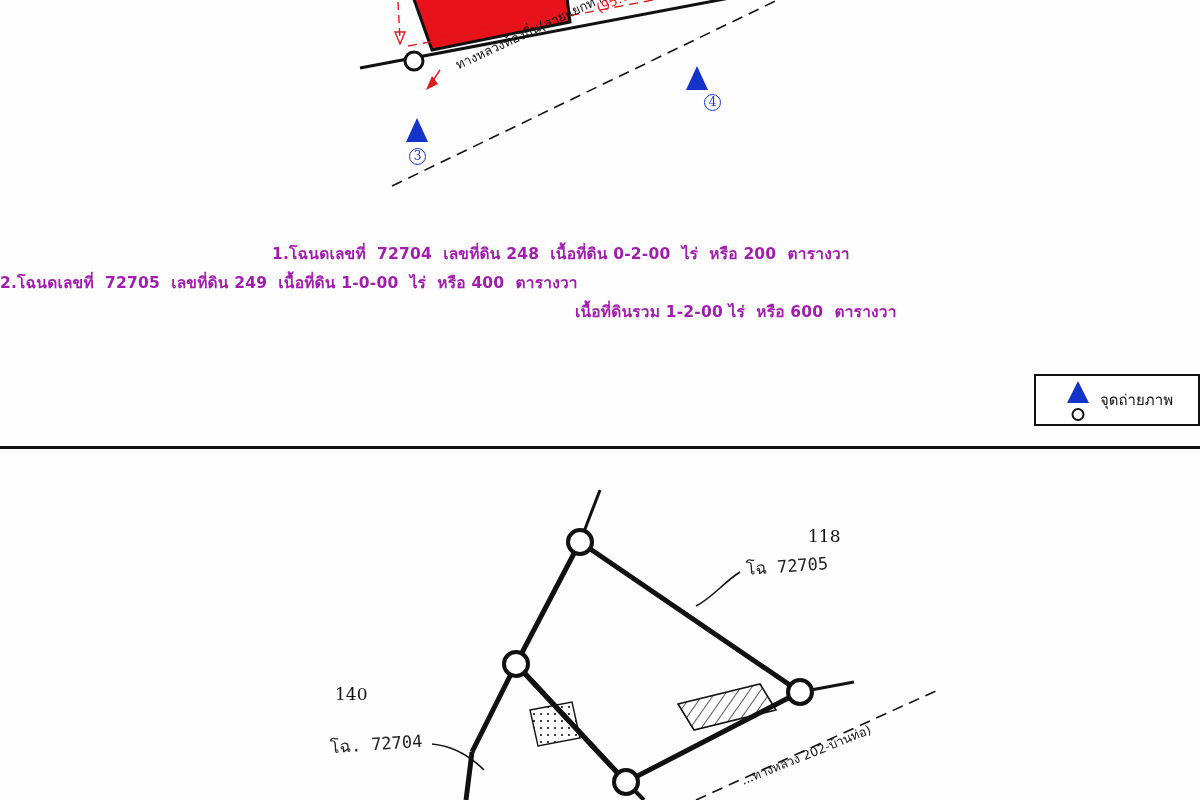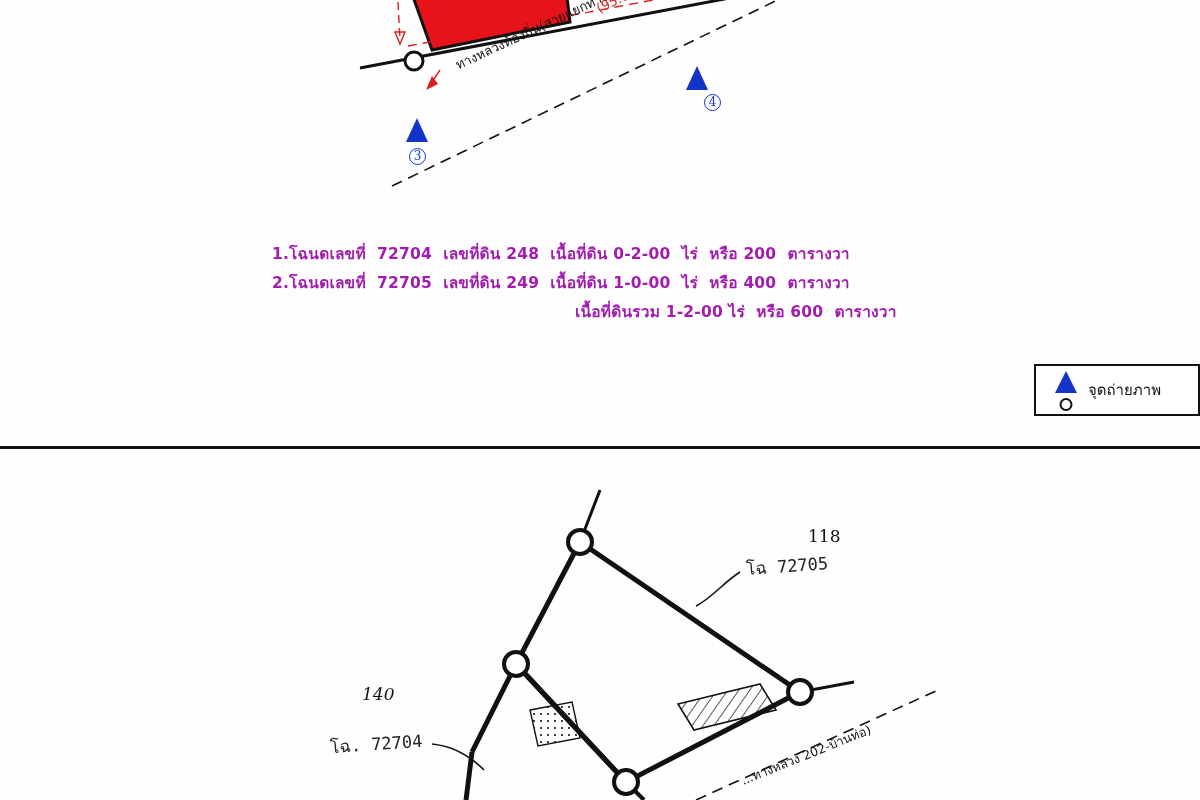--- a/index.html
+++ b/index.html
@@ -41,47 +41,47 @@
     font-weight: bold;
     font-size: 15.5px;
     color: #a21caf;
     letter-spacing: 0.2px;
   }
   .desc-line {
     white-space: pre;
     line-height: 29px;
   }
   .desc-line.l1 { padding-left: 272px; }
-  .desc-line.l2 { padding-left: 272px; }
+  .desc-line.l2 { }
   .desc-line.l3 { padding-left: 540px; margin-left: 35px; }
 
   
   .divider {
     position: absolute;
     left: 0;
     top: 446px;
     width: 1200px;
     height: 3px;
     background: #111111;
   }
 
   
   .legend-box {
     position: absolute;
     left: 1034px;
-    top: 364px;
+    top: 374px;
     width: 166px;
     height: 52px;
     border: 2px solid #111111;
     background: #ffffff;
     box-sizing: border-box;
     display: flex;
     align-items: center;
     gap: 8px;
-    padding-left: 16px;
+    padding-left: 28px;
   }
   .legend-symbol {
     position: relative;
     width: 28px;
     height: 42px;
     flex: 0 0 auto;
   }
   .legend-label {
     font-family: "DejaVu Sans", sans-serif;
     font-size: 15px;
@@ -264,19 +264,19 @@
       <circle cx="532" cy="90" r="12" fill="#ffffff" stroke="#111111" stroke-width="4"></circle>
       <circle cx="752" cy="240" r="12" fill="#ffffff" stroke="#111111" stroke-width="4"></circle>
       <circle cx="468" cy="212" r="12" fill="#ffffff" stroke="#111111" stroke-width="4"></circle>
       <circle cx="578" cy="330" r="12" fill="#ffffff" stroke="#111111" stroke-width="4"></circle>
     </svg>
 
     
     <div class="num-label" style="position:absolute; left:760px; top:74px;">118</div>
     <div class="hand-id" style="position:absolute; left:698px; top:100px;">โฉ 72705</div>
 
-    <div class="num-label" style="position:absolute; left:314px; top:232px;font-style:italic;">140</div>
+    <div class="num-label" style="position:absolute; left:287px; top:232px;">140</div>
     <div class="hand-id" style="position:absolute; left:282px; top:278px;">โฉ. 72704</div>
 
     <div class="road-label" style="position:absolute; left:690px; top:320px; transform: rotate(-22deg); transform-origin: left top;">...ทางหลวง 202-บ้านท่อ)</div>
   </div>
 
 </div>
 
 </body></html>

